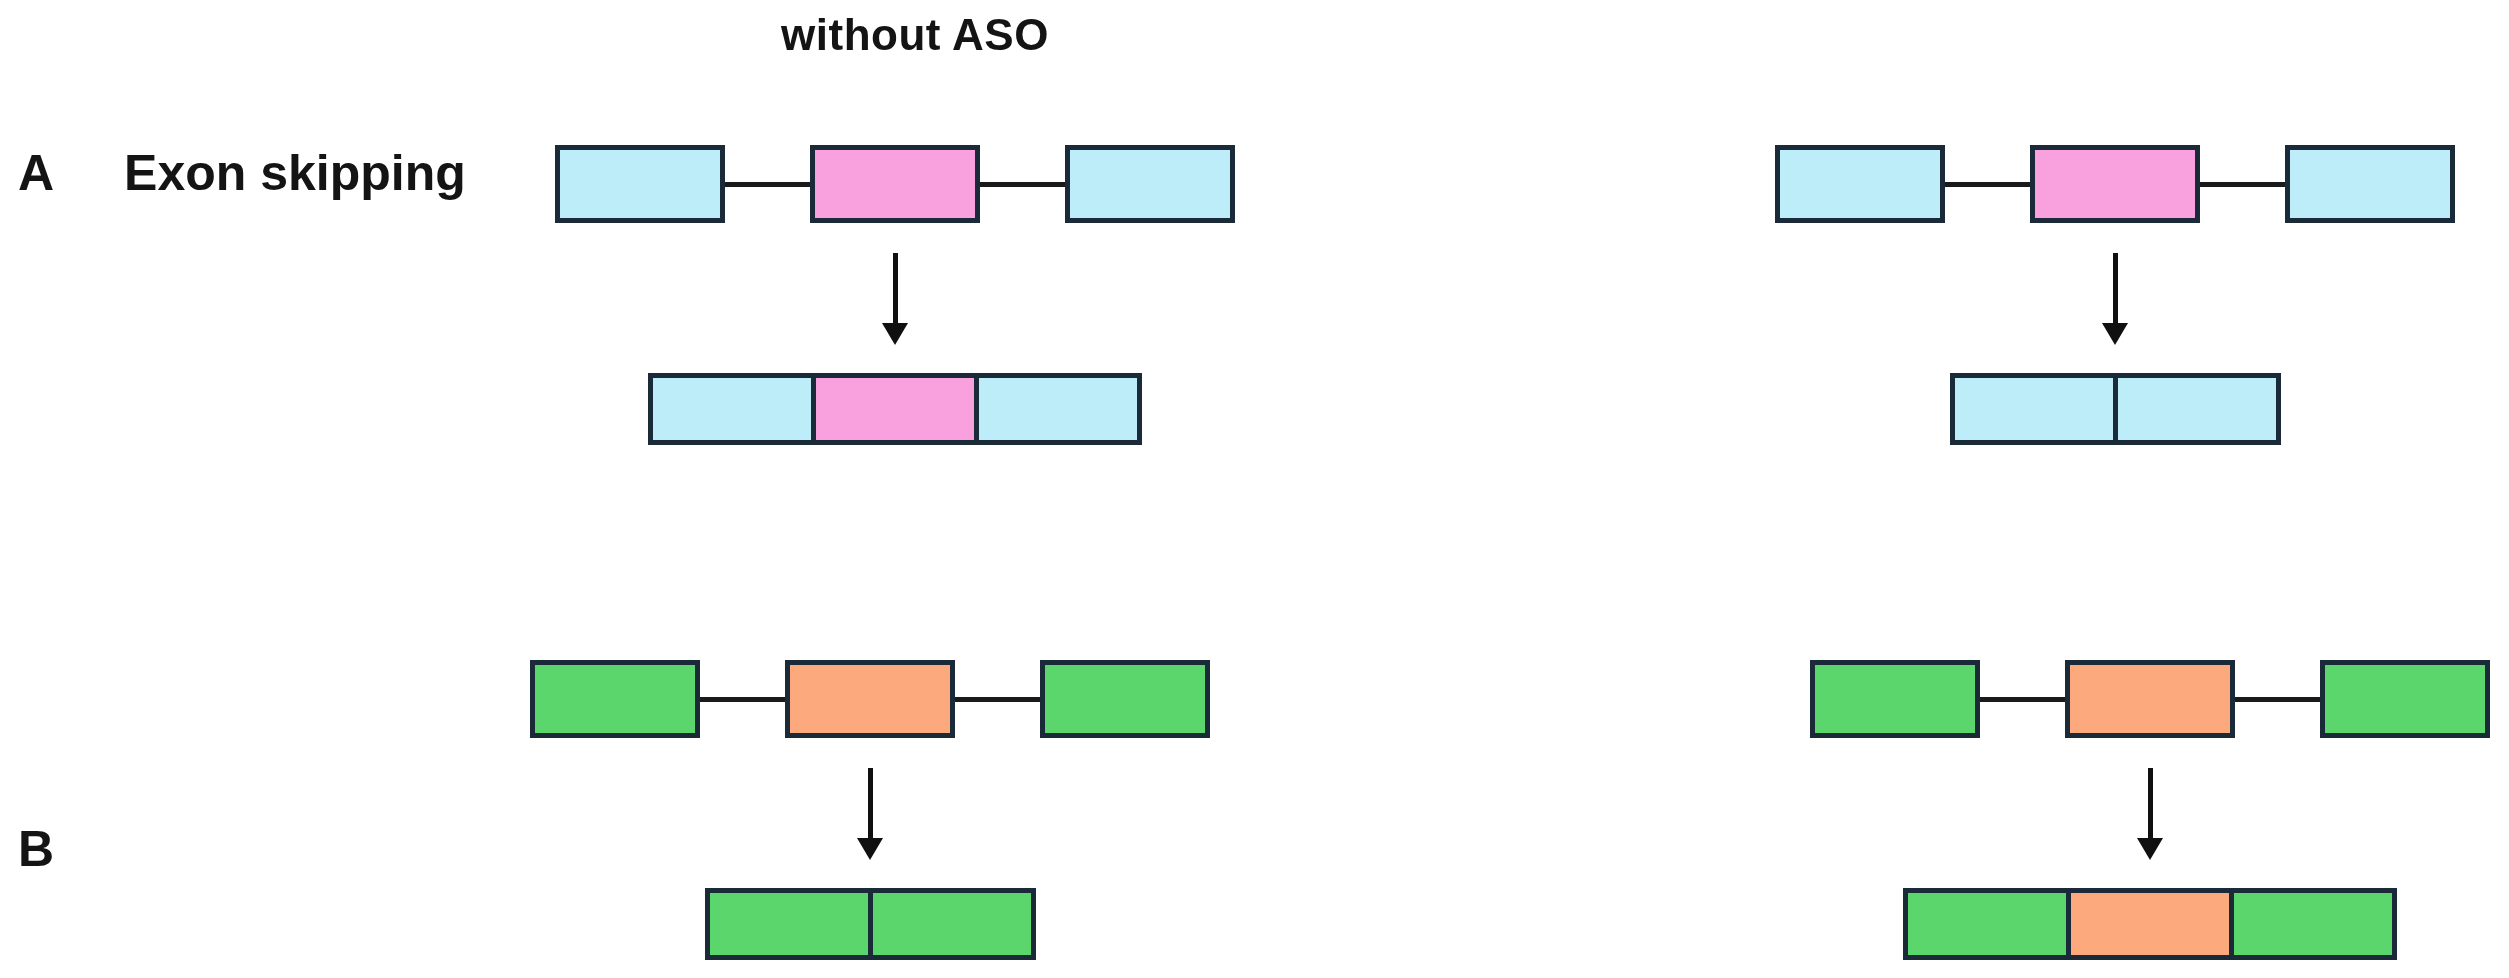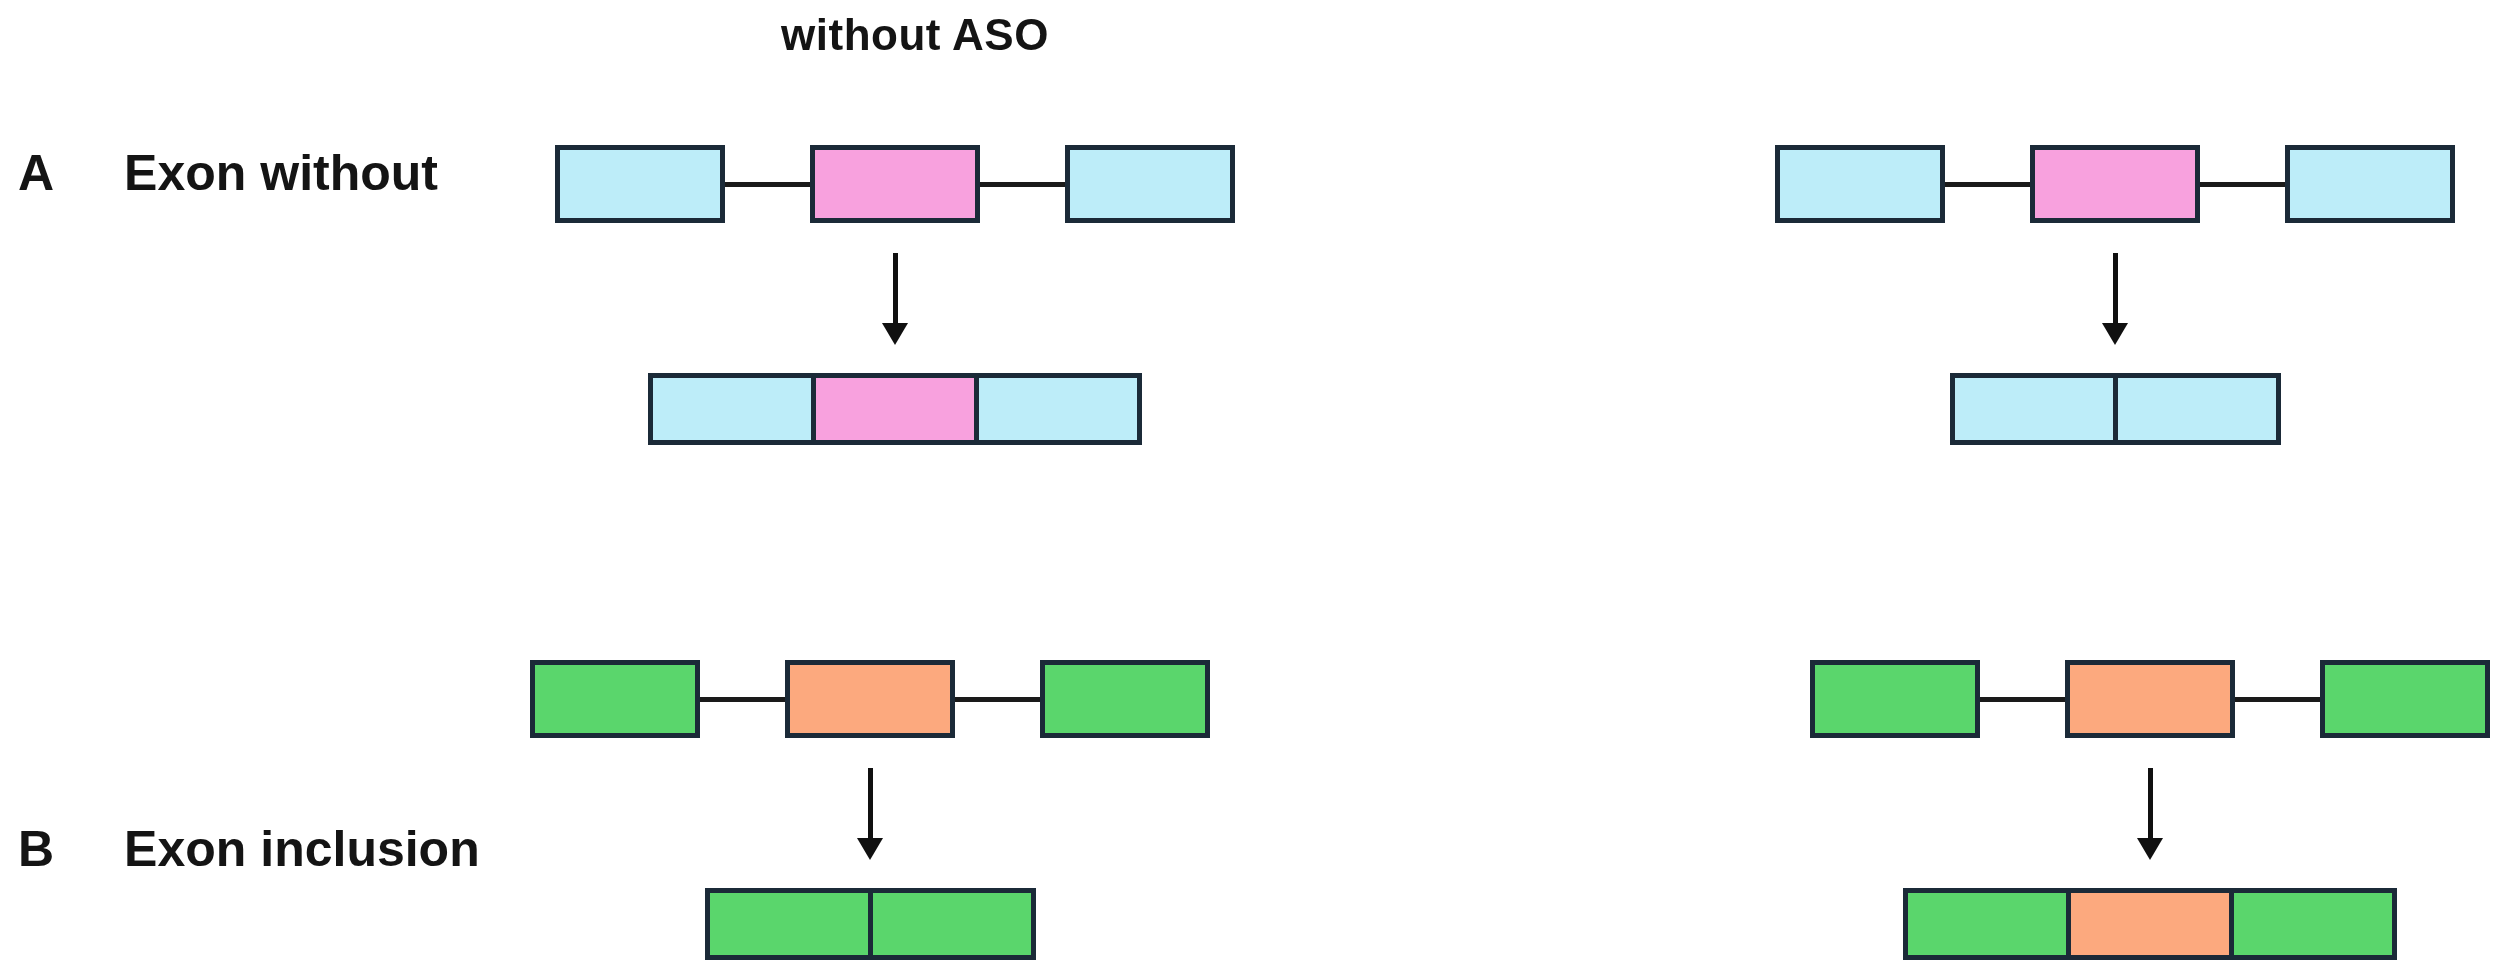--- a/index.html
+++ b/index.html
@@ -72,26 +72,25 @@
 </head>
 <body>
 
 <div class="canvas">
 
   <div class="col-header" id="hdr-without">without ASO</div>
 
 
   <div class="row-label" id="label-a">
     <span>A</span>
-    <span>Exon without</span>
+    <span>Exon skipping</span>
   </div>
 
   <div class="row-label" id="label-b">
     <span>B</span>
-    <span>Exon inclusion</span>
   </div>
 
   <div class="panel" id="panel-0">
       <div class="pre-mrna">
         <div class="exon" style="background: rgb(189, 237, 249);"></div>
         <div class="intron-line"></div>
         <div class="exon" style="background: rgb(248, 161, 222);"></div>
         <div class="intron-line"></div>
         <div class="exon" style="background: rgb(189, 237, 249);"></div>
       </div>

